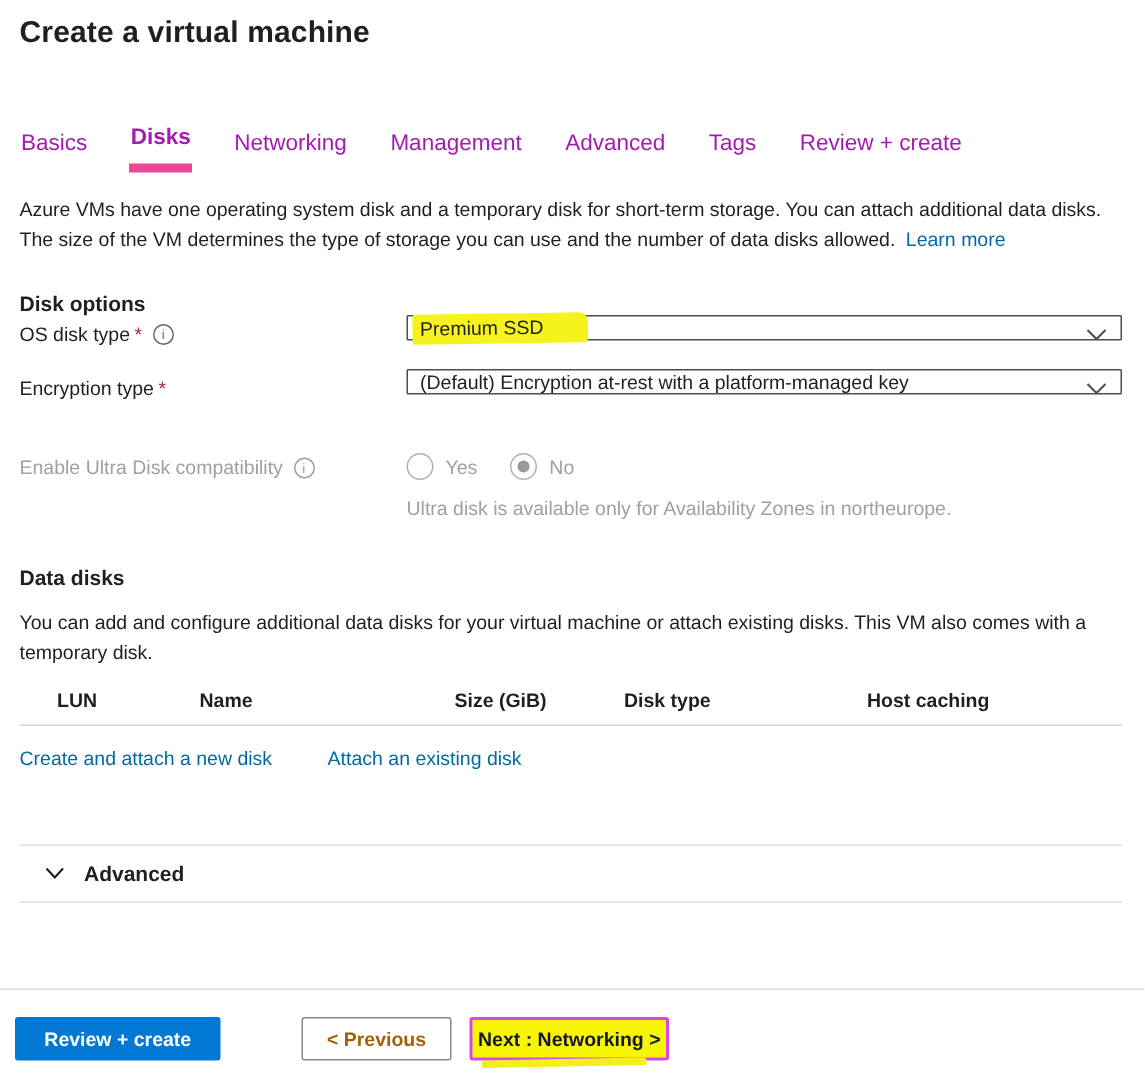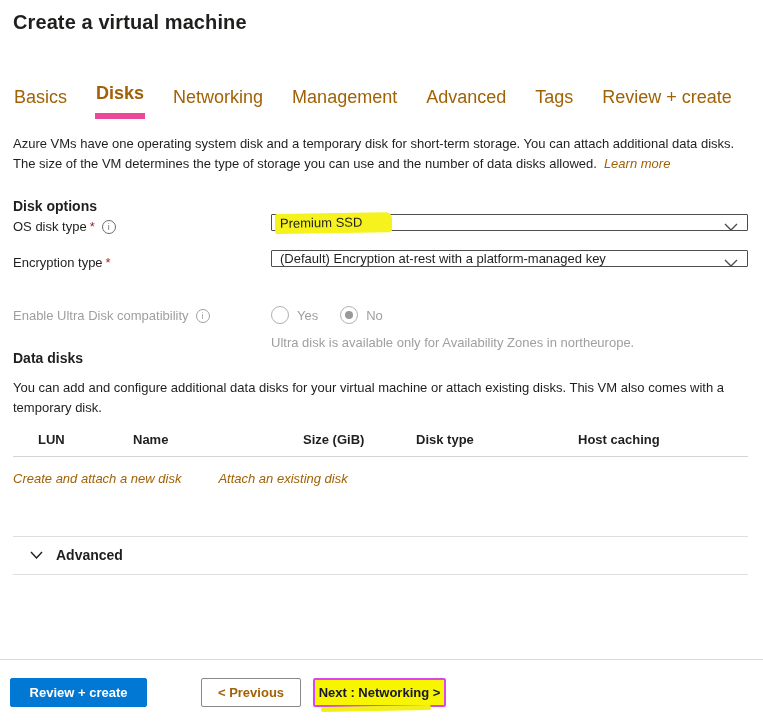--- a/index.html
+++ b/index.html
@@ -6,32 +6,32 @@
   html,body { background:#fff; }
   body { font-family: "Liberation Sans", sans-serif; color:#201f1e; }
   .page { position:relative; width:763px; height:723px; background:#fff; overflow:hidden; }
   .content { padding:0 15px 0 13px; }
 
   
   .page-title { font-size:20px; font-weight:700; margin-top:11px; letter-spacing:0.1px; }
 
   
   .tabs { display:flex; gap:27px; margin-top:49px; align-items:flex-end; }
-  .tab { font-size:18px; color:#a16207; padding:0 1px 9px 1px; cursor:pointer; border-bottom:2px solid transparent; }
+  .tab { font-size:15px; color:#a21caf; padding:0 1px 9px 1px; cursor:pointer; border-bottom:2px solid transparent; }
   .tab.active { font-weight:700; border-bottom:6px solid #ec4899; }
 
   
   .intro { margin-top:15px; font-size:13px; line-height:20px; max-width:742px; color:#201f1e; }
-  .link { color:#a16207; text-decoration:none; cursor:pointer;font-style:italic; }
+  .link { color:#0369a1; text-decoration:none; cursor:pointer; }
   .intro .link { margin-left:7px; }
 
   
   .section-heading { font-size:14px; font-weight:700; }
   .h-disk-options { margin-top:24px; }
-  .h-data-disks { }
+  .h-data-disks { margin-top:31px; }
 
   
   .form-row { display:flex; align-items:flex-start; }
   .row-os { }
   .row-enc { margin-top:16px; }
   .row-ultra { margin-top:33px; }
   .label-col { width:258px; padding-top:5px; font-size:13px; display:flex; align-items:center; gap:7px; }
   .label-col.disabled { color:#a19f9d; }
   .required { color:#a4262c; margin-left:3px; }
   .info-icon { display:inline-flex; align-items:center; justify-content:center;

